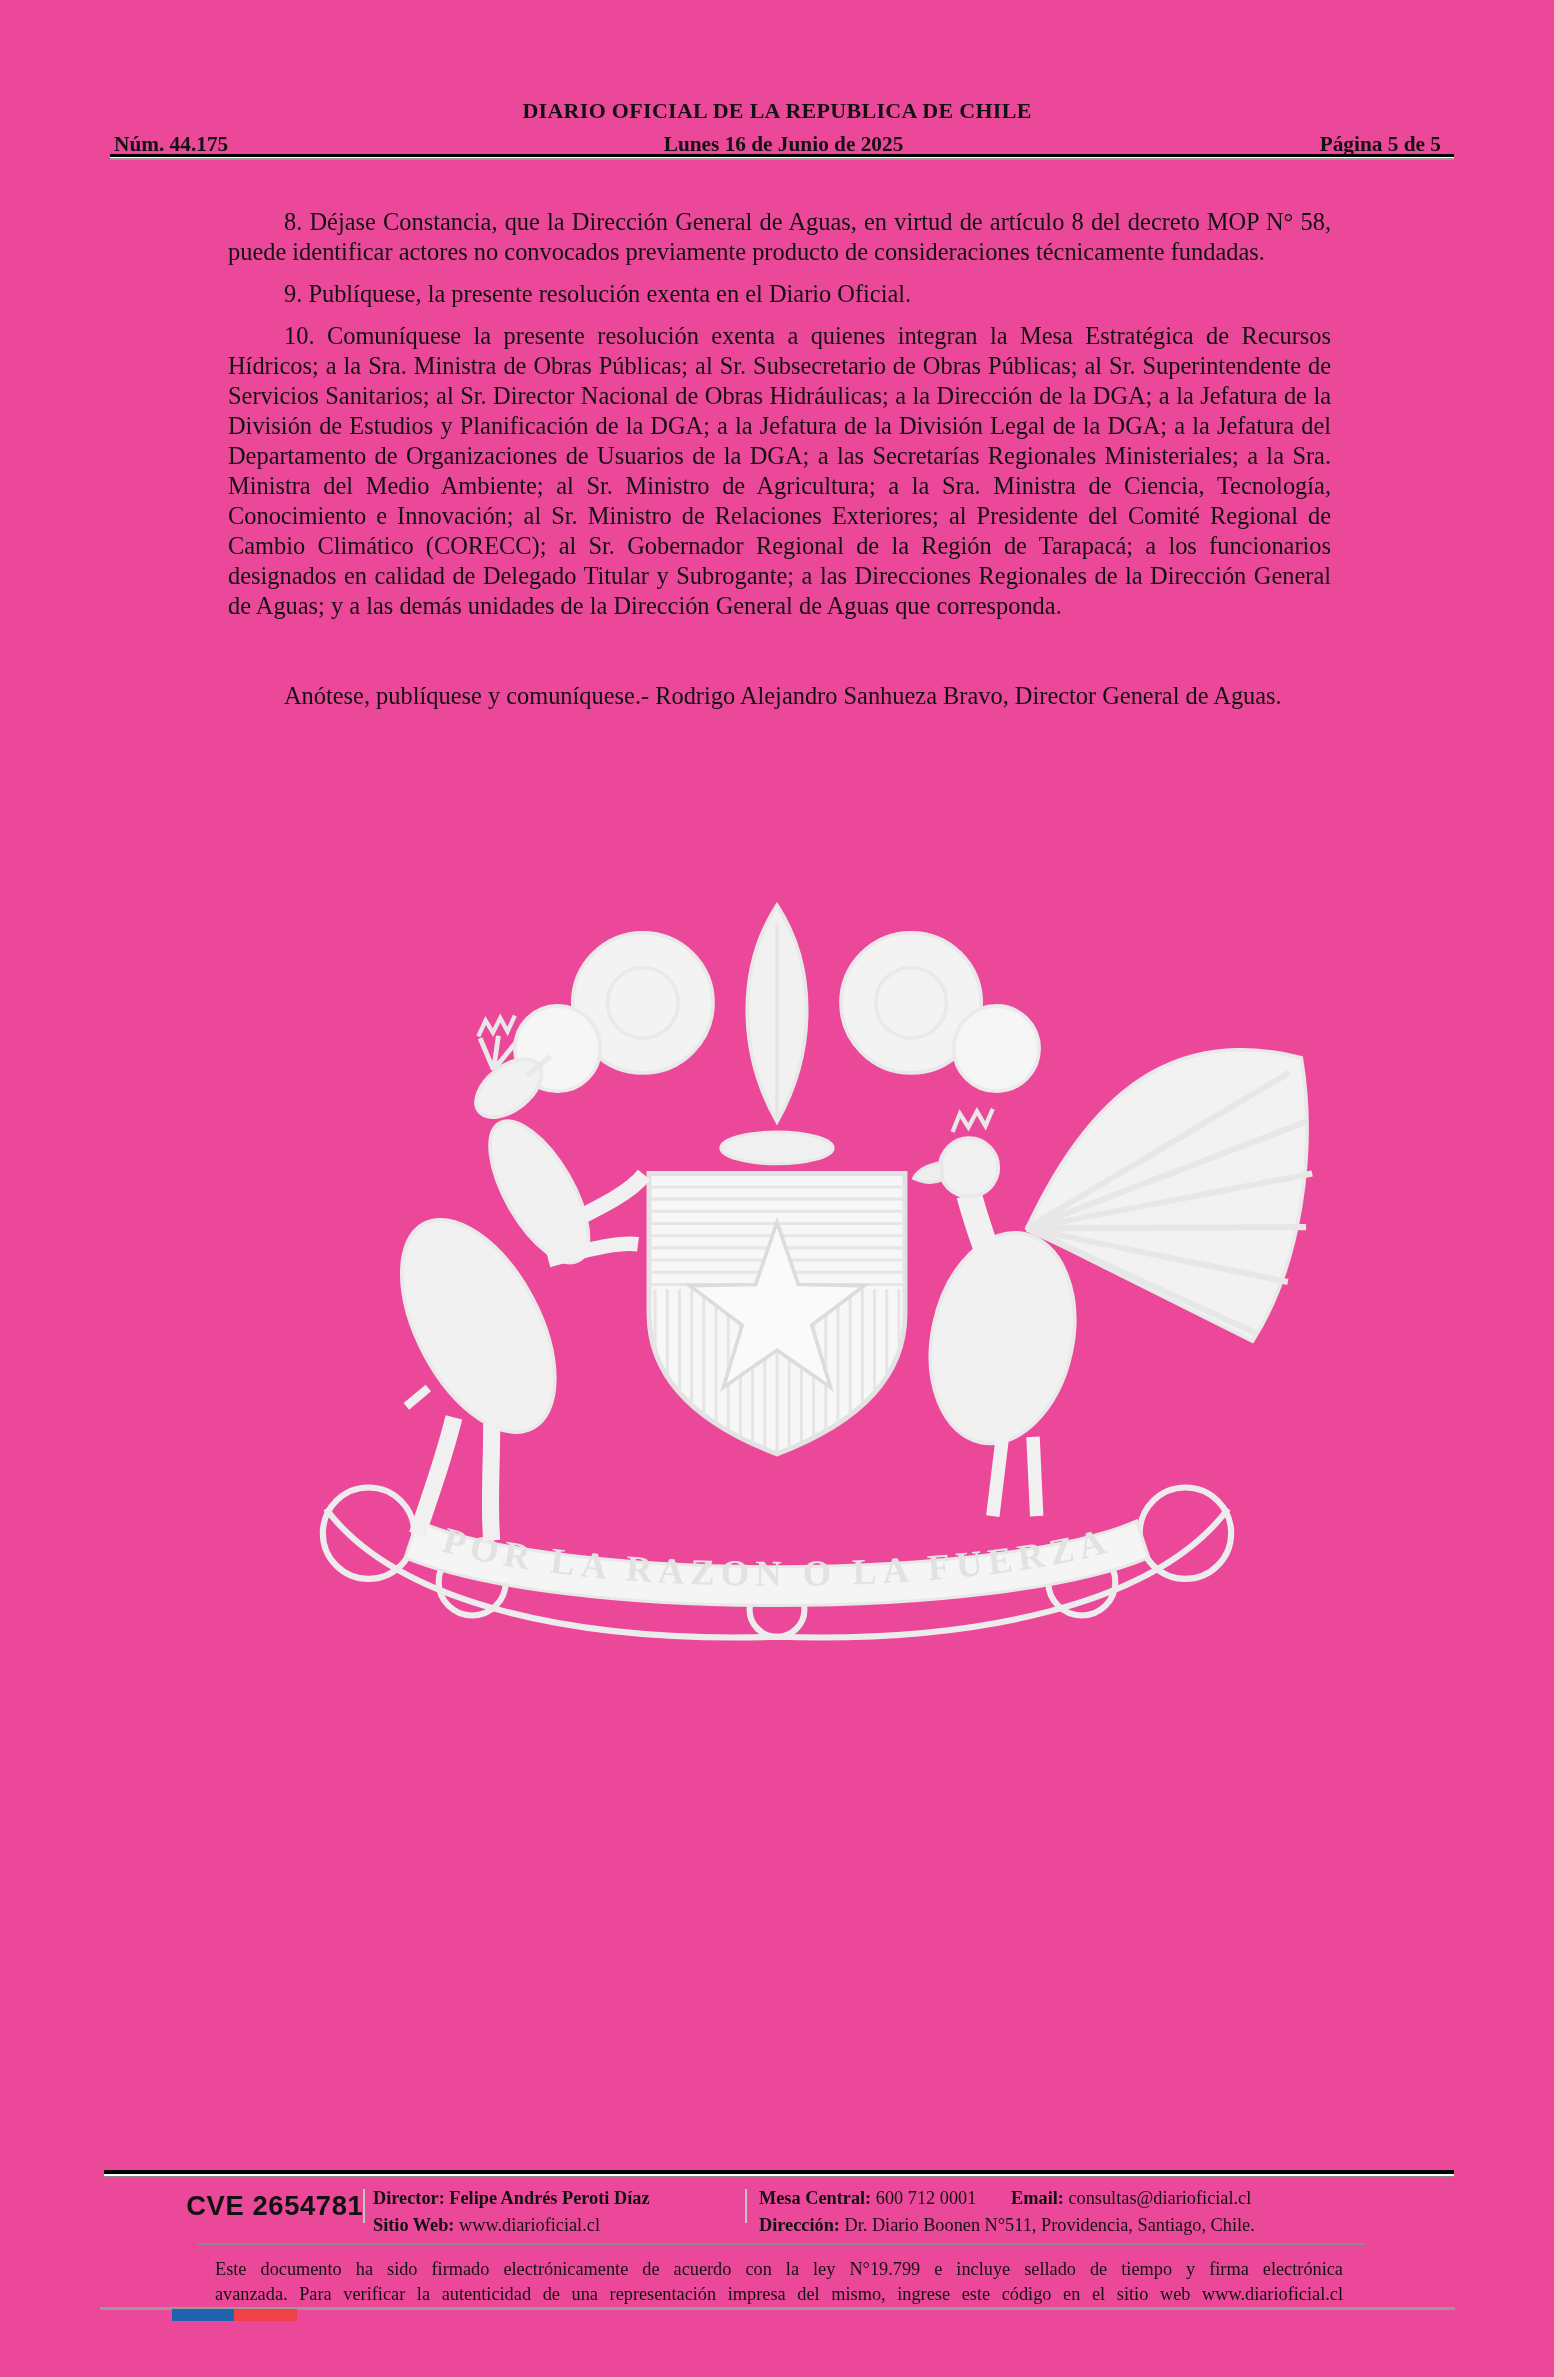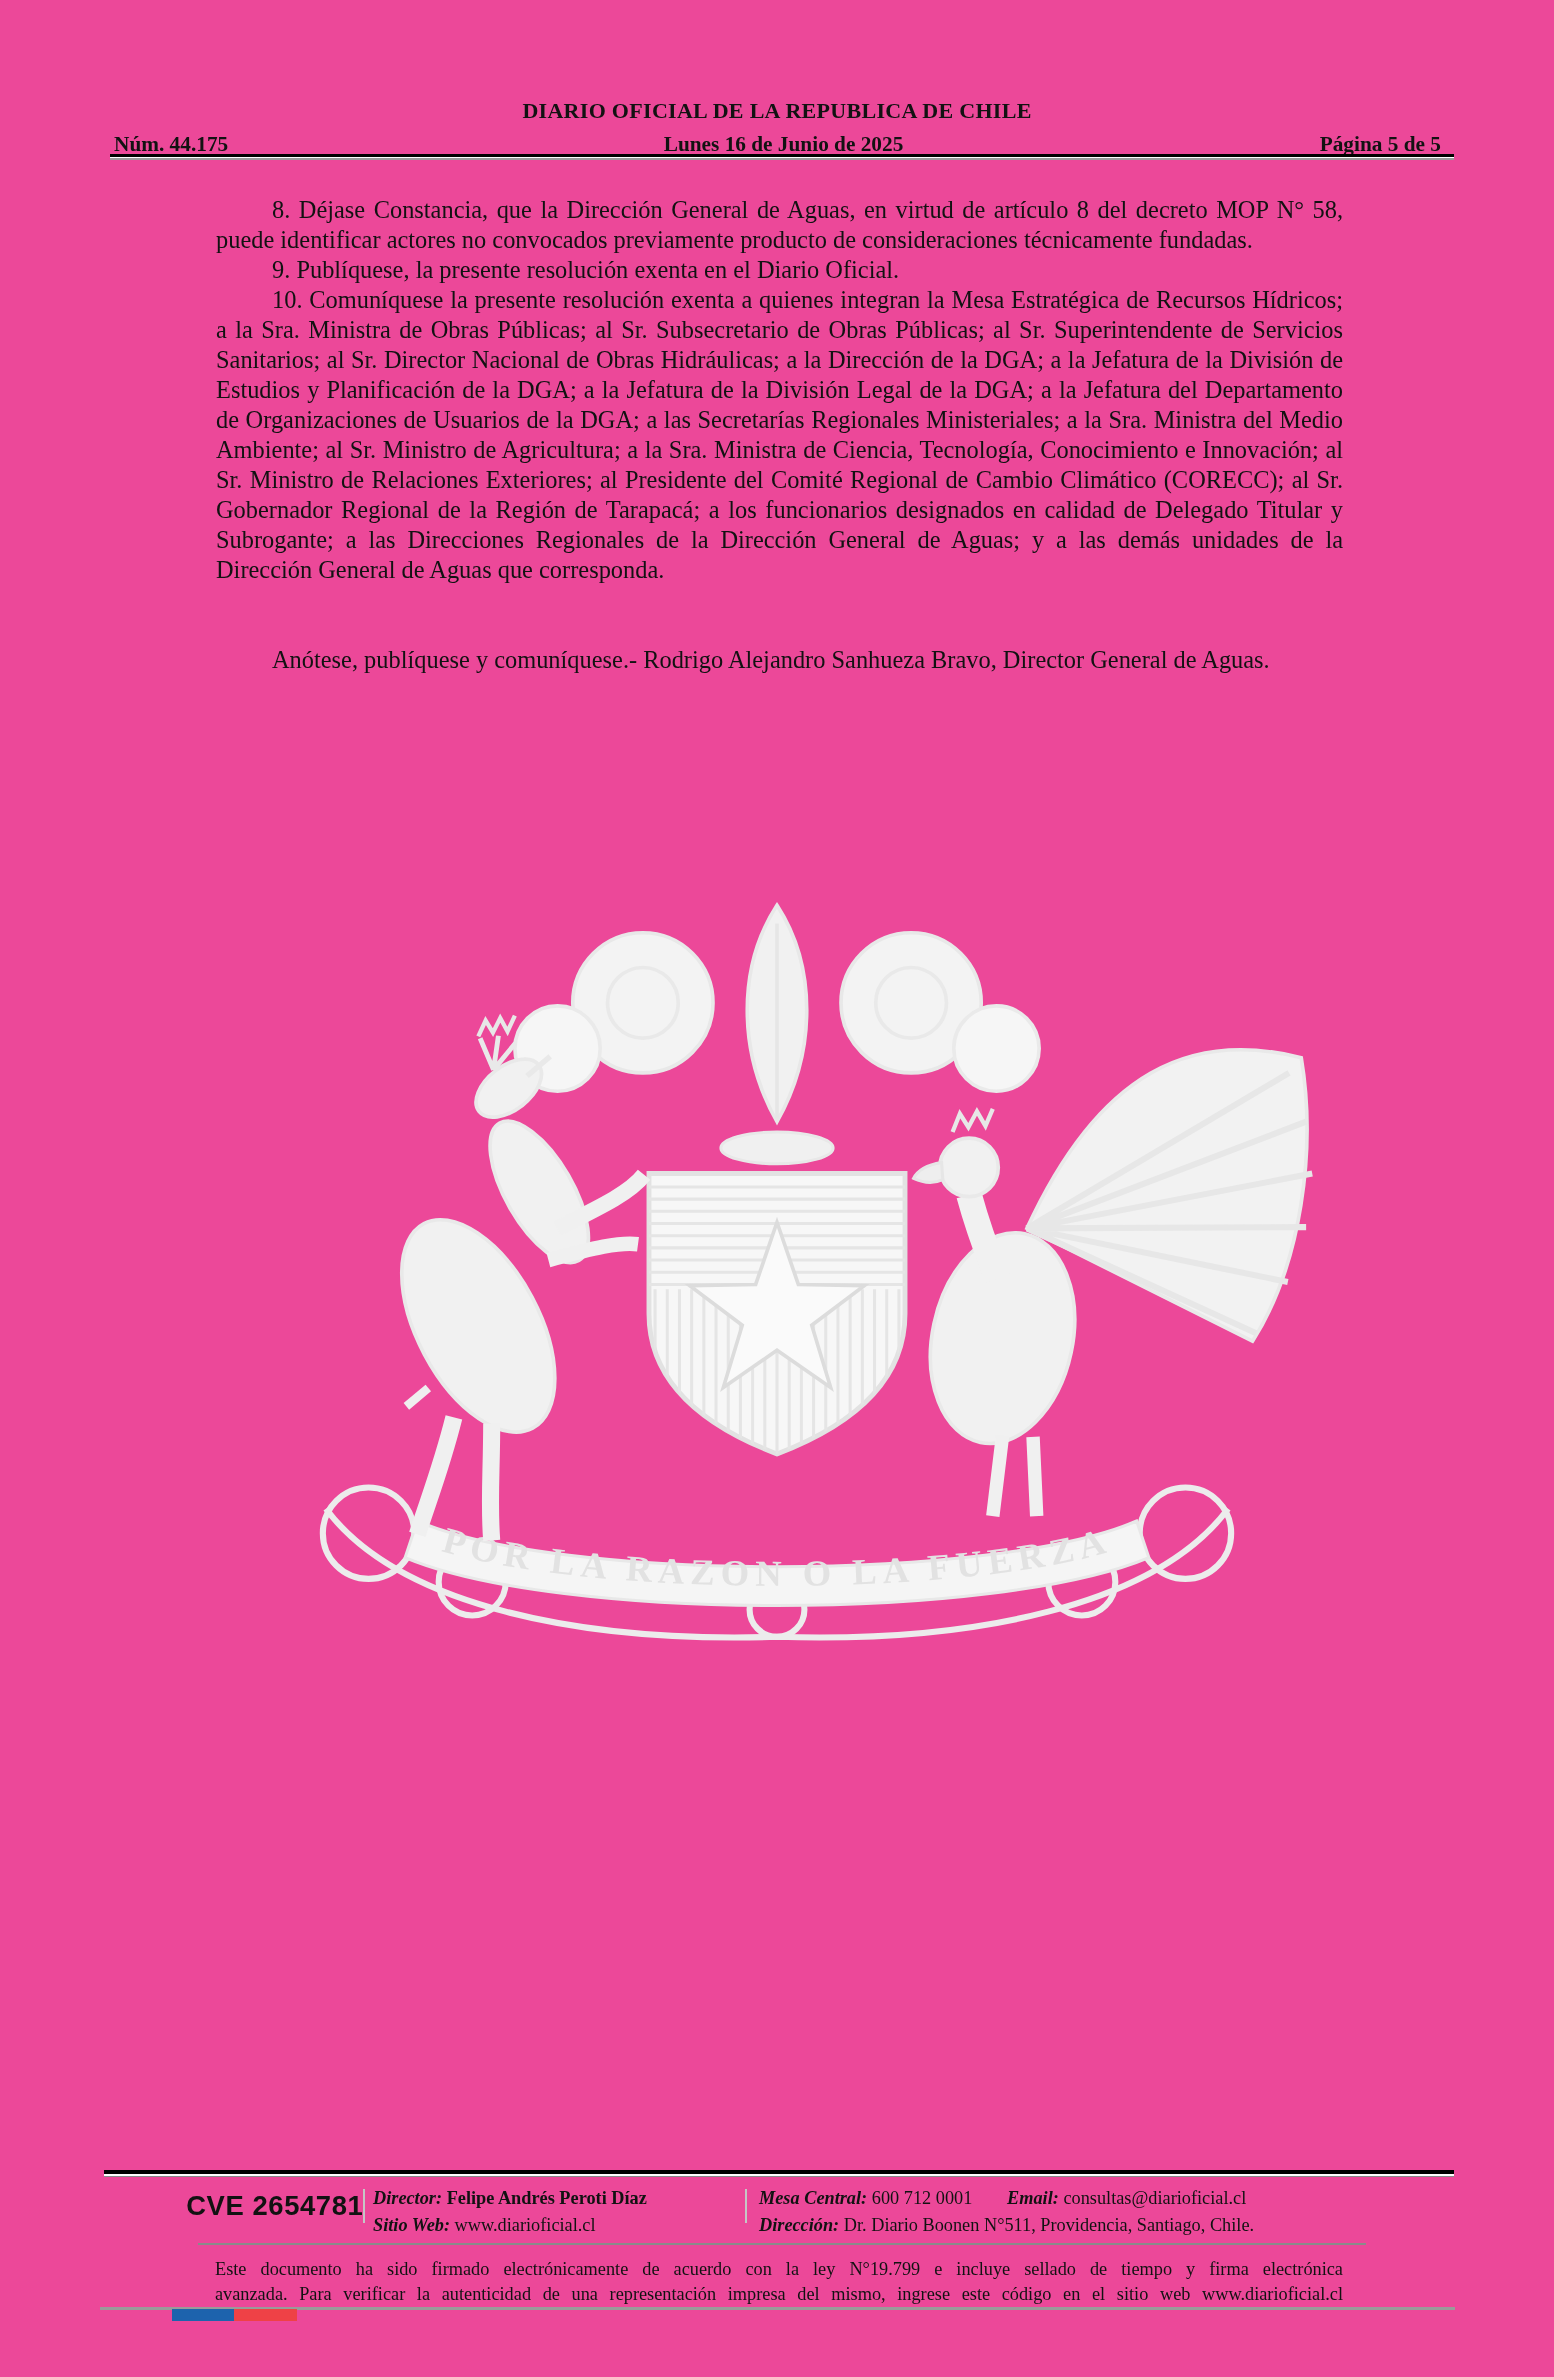--- a/index.html
+++ b/index.html
@@ -39,21 +39,21 @@
   }
 
   
   .body-text {
     position: absolute;
     top: 195px; left: 216px; width: 1127px;
     font-size: 24.4px;
     line-height: 30px;
     text-align: justify;
   }
-  .body-text p { margin: 0; text-indent: 56px; }
+  .body-text p { margin: 12px; text-indent: 56px; }
   .body-text p.closing { margin-top: 60px; }
 
   
   .watermark {
     position: absolute;
     top: 887px; left: 216px;
     width: 1122px; height: 762px;
     pointer-events: none;
   }
 
@@ -78,21 +78,21 @@
     letter-spacing: 0.6px;
   }
   .v-divider {
     position: absolute; top: 3.7px; width: 1.8px; height: 34px;
     background: #c6c6c6;
   }
   .v-divider.d1 { left: 253px; }
   .v-divider.d2 { left: 635px; }
   .col-director { position: absolute; left: 263px; top: 0; width: 360px; }
   .col-contact  { position: absolute; left: 649px; top: 0; right: 0; }
-  .flabel { font-weight: bold; font-style: italic; }
+  .flabel { font-weight: bold; }
   .fgap { display: inline-block; width: 25.6px; }
   .bold-value { font-weight: bold; }
 
   .footer-mid-rule {
     position: absolute;
     top: 2243px; left: 198px; width: 1168px; height: 2.4px;
     background: #8a8a8a;
   }
   .disclaimer {
     position: absolute;

